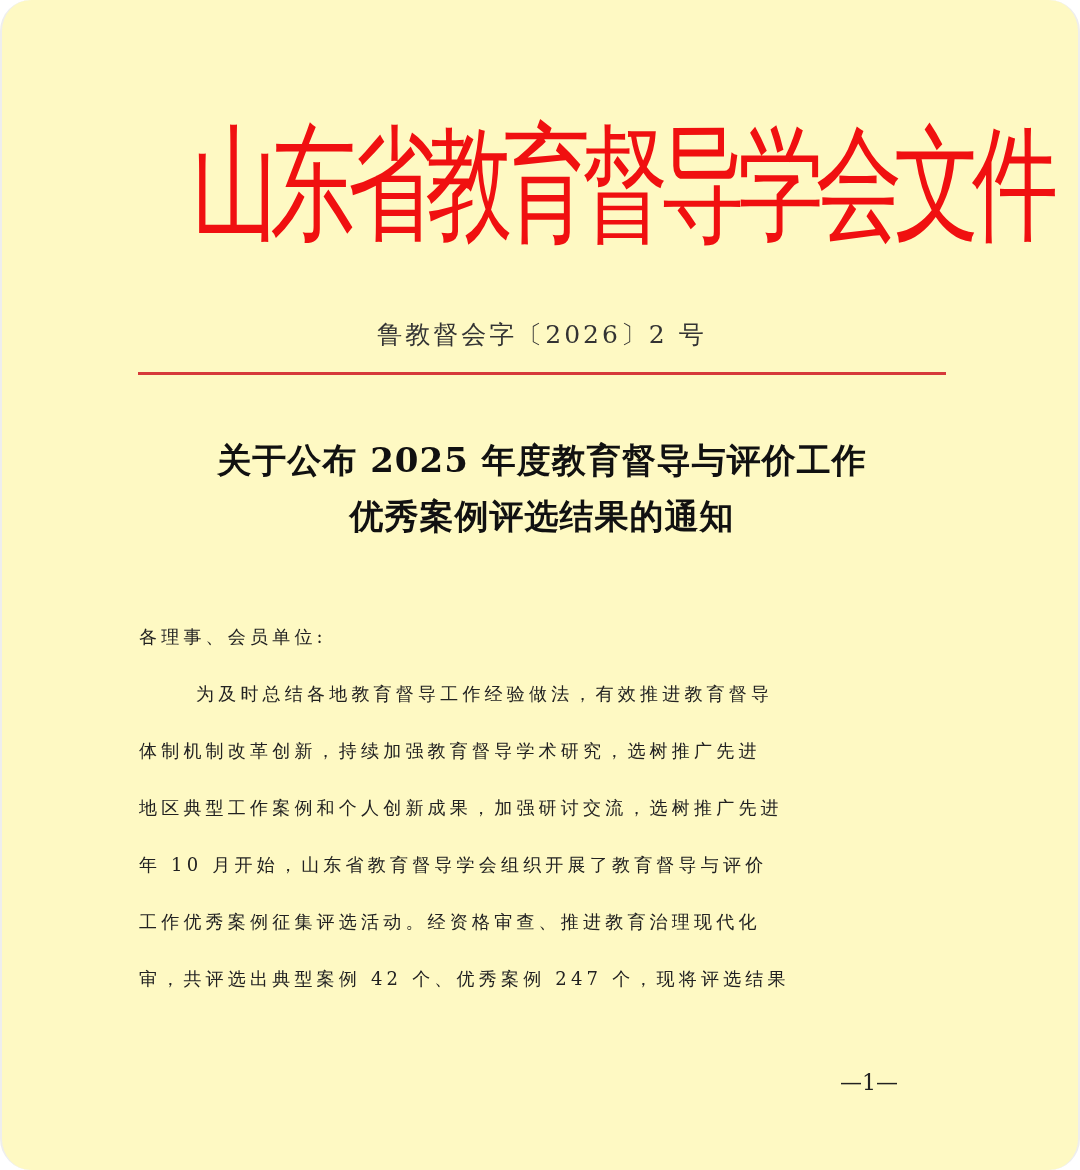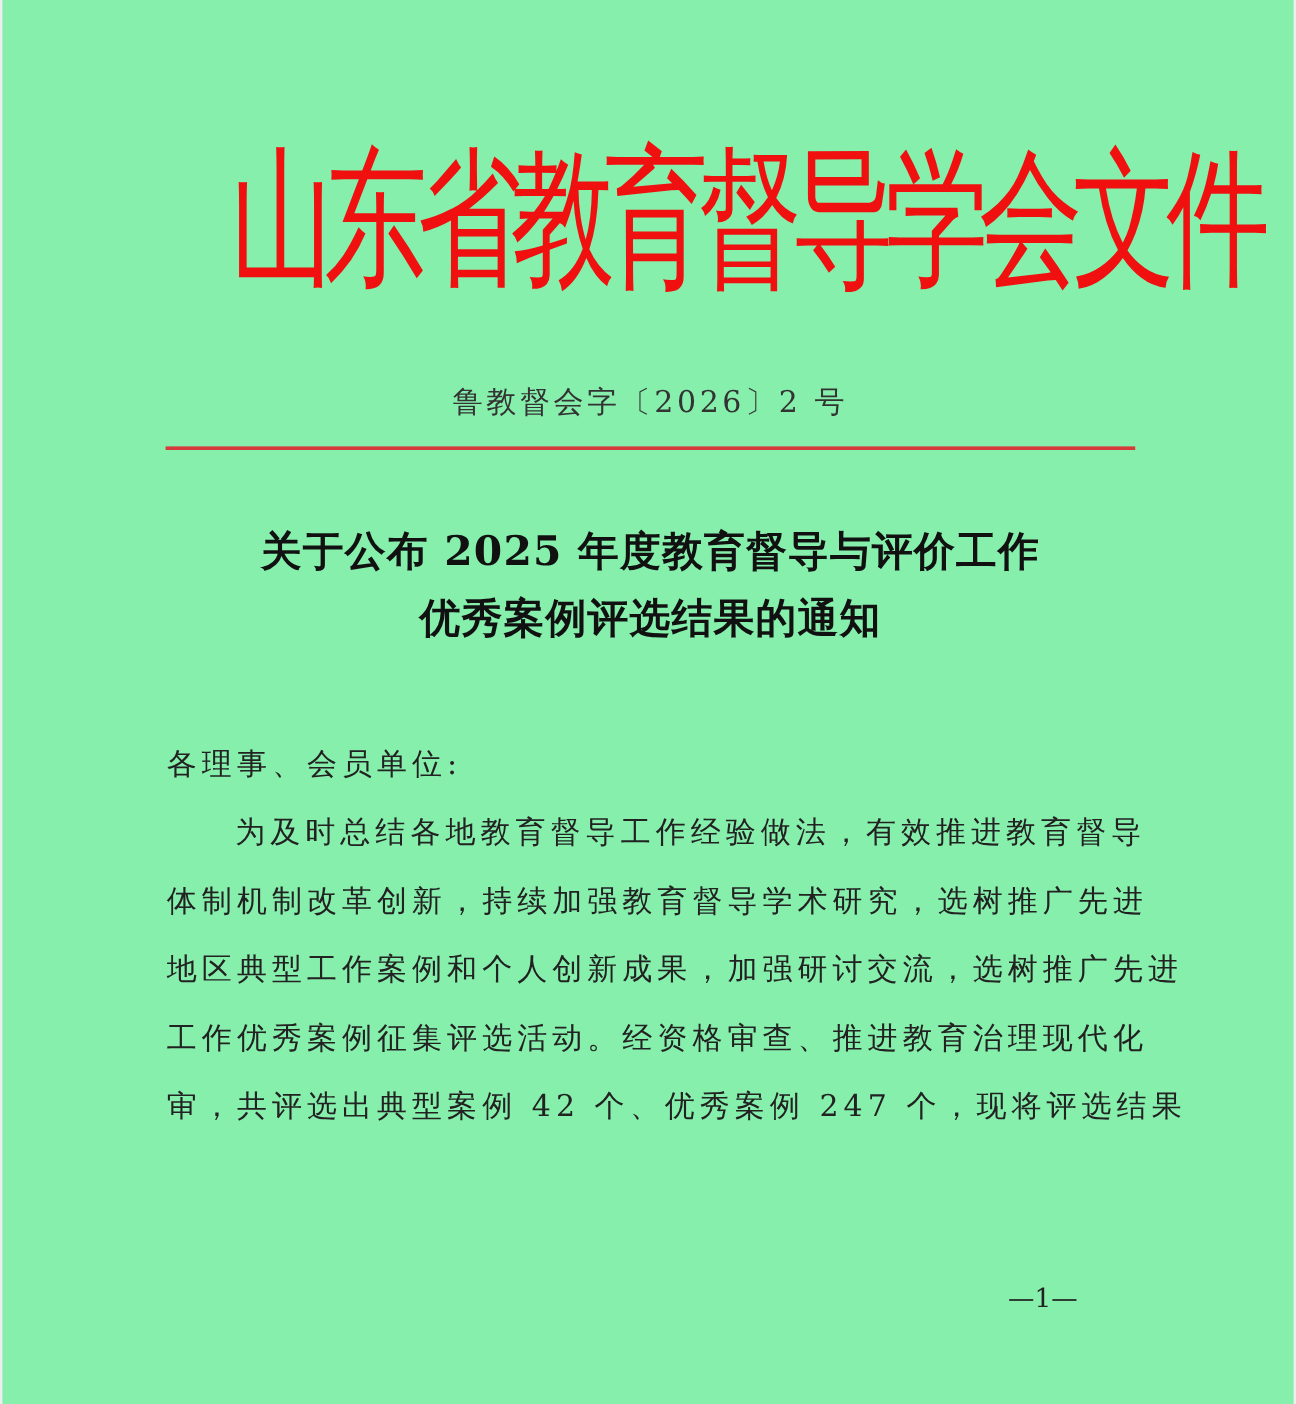--- a/index.html
+++ b/index.html
@@ -10,24 +10,25 @@
     body {
       width: 1080px;
       height: 1170px;
       position: relative;
       overflow: hidden;
     }
     .page {
       position: absolute;
       left: 0; top: 0;
       width: 1080px; height: 1170px;
-      background: #86efac;
+      background: #fef9c3;
       border-left: 2px solid #eeeeee;
       border-right: 2px solid #eeeeee;
       box-sizing: border-box;
+      border-radius: 31px;
     }
     .masthead {
       position: absolute;
       left: 190px;
       top: 118px;
       width: 700px;
       height: 130px;
       color: #f01010;
       font-family: "DejaVu Serif", "Liberation Serif", serif;
       font-size: 86px;
@@ -70,27 +71,27 @@
       color: #111111;
       letter-spacing: 1px;
     }
     .title div { white-space: nowrap; }
     .body-text {
       position: absolute;
       left: 137px;
       top: 608px;
       width: 808px;
       font-family: "DejaVu Serif", "Liberation Serif", serif;
-      font-size: 25px;
+      font-size: 18px;
       color: #222222;
       line-height: 57px;
       letter-spacing: 4.2px;
     }
     .salutation { white-space: nowrap; }
-    .line { white-space: nowrap; text-align: center; }
+    .line { white-space: nowrap; }
     .indent { padding-left: 57px; }
     .page-number {
       position: absolute;
       left: 838px;
       top: 1070px;
       font-family: "DejaVu Serif", "Liberation Serif", serif;
       font-size: 22px;
       color: #222222;
       white-space: nowrap;
     }
@@ -109,19 +110,20 @@
   <div class="title">
     <div>关于公布 2025 年度教育督导与评价工作</div>
     <div>优秀案例评选结果的通知</div>
   </div>
 
   <div class="body-text">
     <div class="salutation">各理事、会员单位:</div>
     <div class="line indent">为及时总结各地教育督导工作经验做法，有效推进教育督导</div>
     <div class="line">体制机制改革创新，持续加强教育督导学术研究，选树推广先进</div>
     <div class="line">地区典型工作案例和个人创新成果，加强研讨交流，选树推广先进</div>
+    <div class="line">年 10 月开始，山东省教育督导学会组织开展了教育督导与评价</div>
     <div class="line">工作优秀案例征集评选活动。经资格审查、推进教育治理现代化</div>
     <div class="line">审，共评选出典型案例 42 个、优秀案例 247 个，现将评选结果</div>
   </div>
 
   <div class="page-number">—1—</div>
 
 </div>
 
 </body></html>

